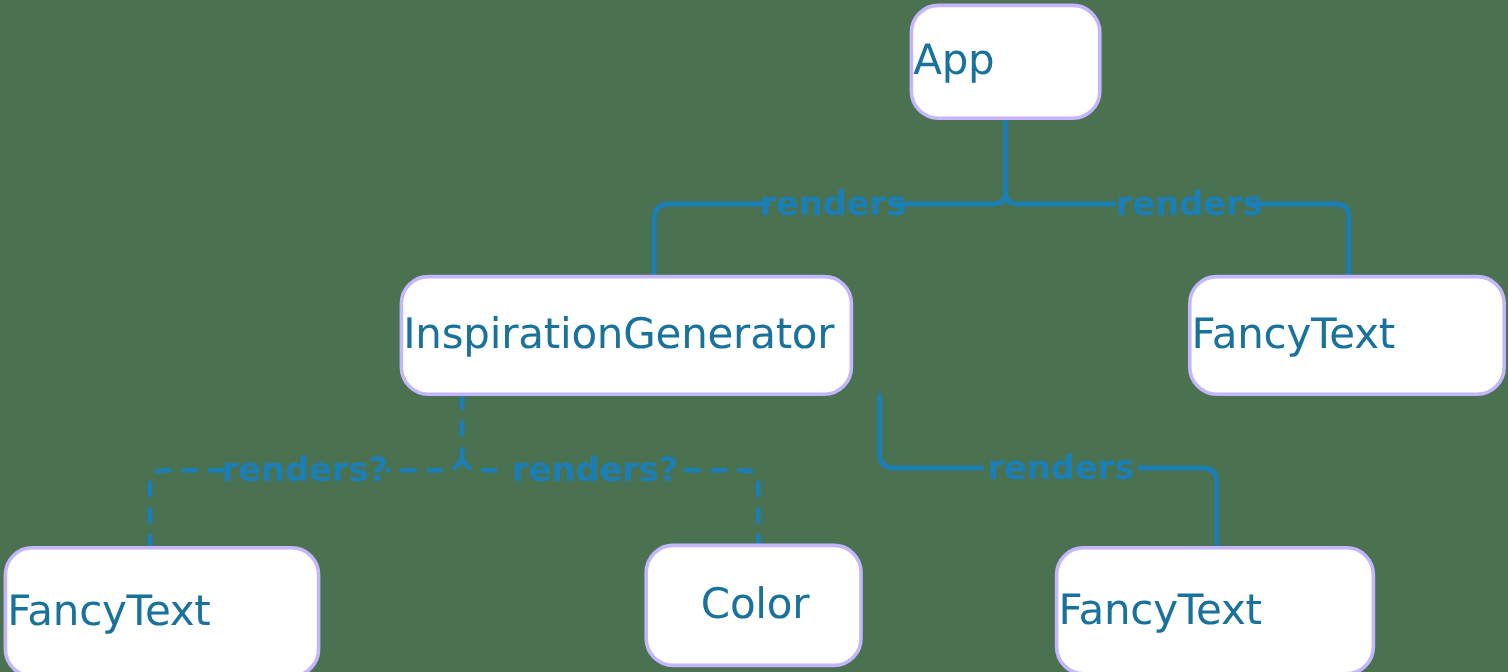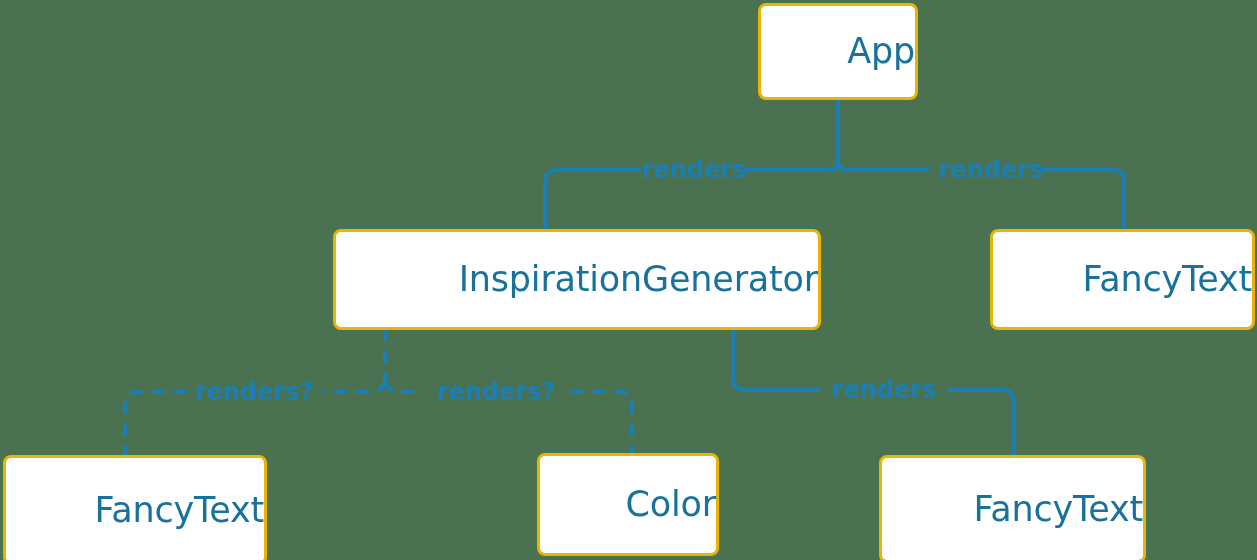--- a/index.html
+++ b/index.html
@@ -23,51 +23,51 @@
     position: absolute;
     left: 0;
     top: 0;
     width: 1257px;
     height: 560px;
   }
   .node {
     position: absolute;
     box-sizing: border-box;
     background: #ffffff;
-    border: 3px solid #eab308;
-    border-radius: 8px;
+    border: 3px solid #c4b5fd;
+    border-radius: 24px;
     display: flex;
     align-items: center;
-    justify-content: flex-end;
+    justify-content: flex-start;
     z-index: 2;
   }
   .node-label {
     color: #19729c;
     font-size: 35px;
     font-weight: 400;
     letter-spacing: -0.2px;
     line-height: 1;
     white-space: nowrap;
   }
   .edge-label {
     position: absolute;
     color: #1b7fb5;
-    font-size: 24px;
+    font-size: 28px;
     font-weight: 600;
     line-height: 1;
     white-space: nowrap;
     z-index: 3;
     transform: translate(-50%, -50%);
   }
   
   #node-app          { left: 758px; top: 3px;   width: 160px; height: 97px; }
-  #node-inspiration  { left: 333px; top: 229px; width: 488px; height: 101px; }
+  #node-inspiration  { left: 333px; top: 229px; width: 378px; height: 101px; }
   #node-fancytext-right { left: 990px; top: 229px; width: 265px; height: 101px; }
   #node-fancytext-left  { left: 3px;  top: 455px; width: 264px; height: 110px; }
-  #node-color        { left: 537px; top: 453px; width: 182px; height: 103px; }
+  #node-color        { left: 537px; top: 453px; width: 182px; height: 103px; padding-left: 44px; }
   #node-copyright    { left: 879px; top: 455px; width: 267px; height: 108px; }
 </style>
 </head>
 <body>
 
 <div id="diagram-root">
 
   <svg id="edge-layer" viewBox="0 0 1257 560" width="1257" height="560" xmlns="http://www.w3.org/2000/svg">
     <g fill="none" stroke="#1b7fb5" stroke-width="4" stroke-linecap="round" stroke-linejoin="round">
 

